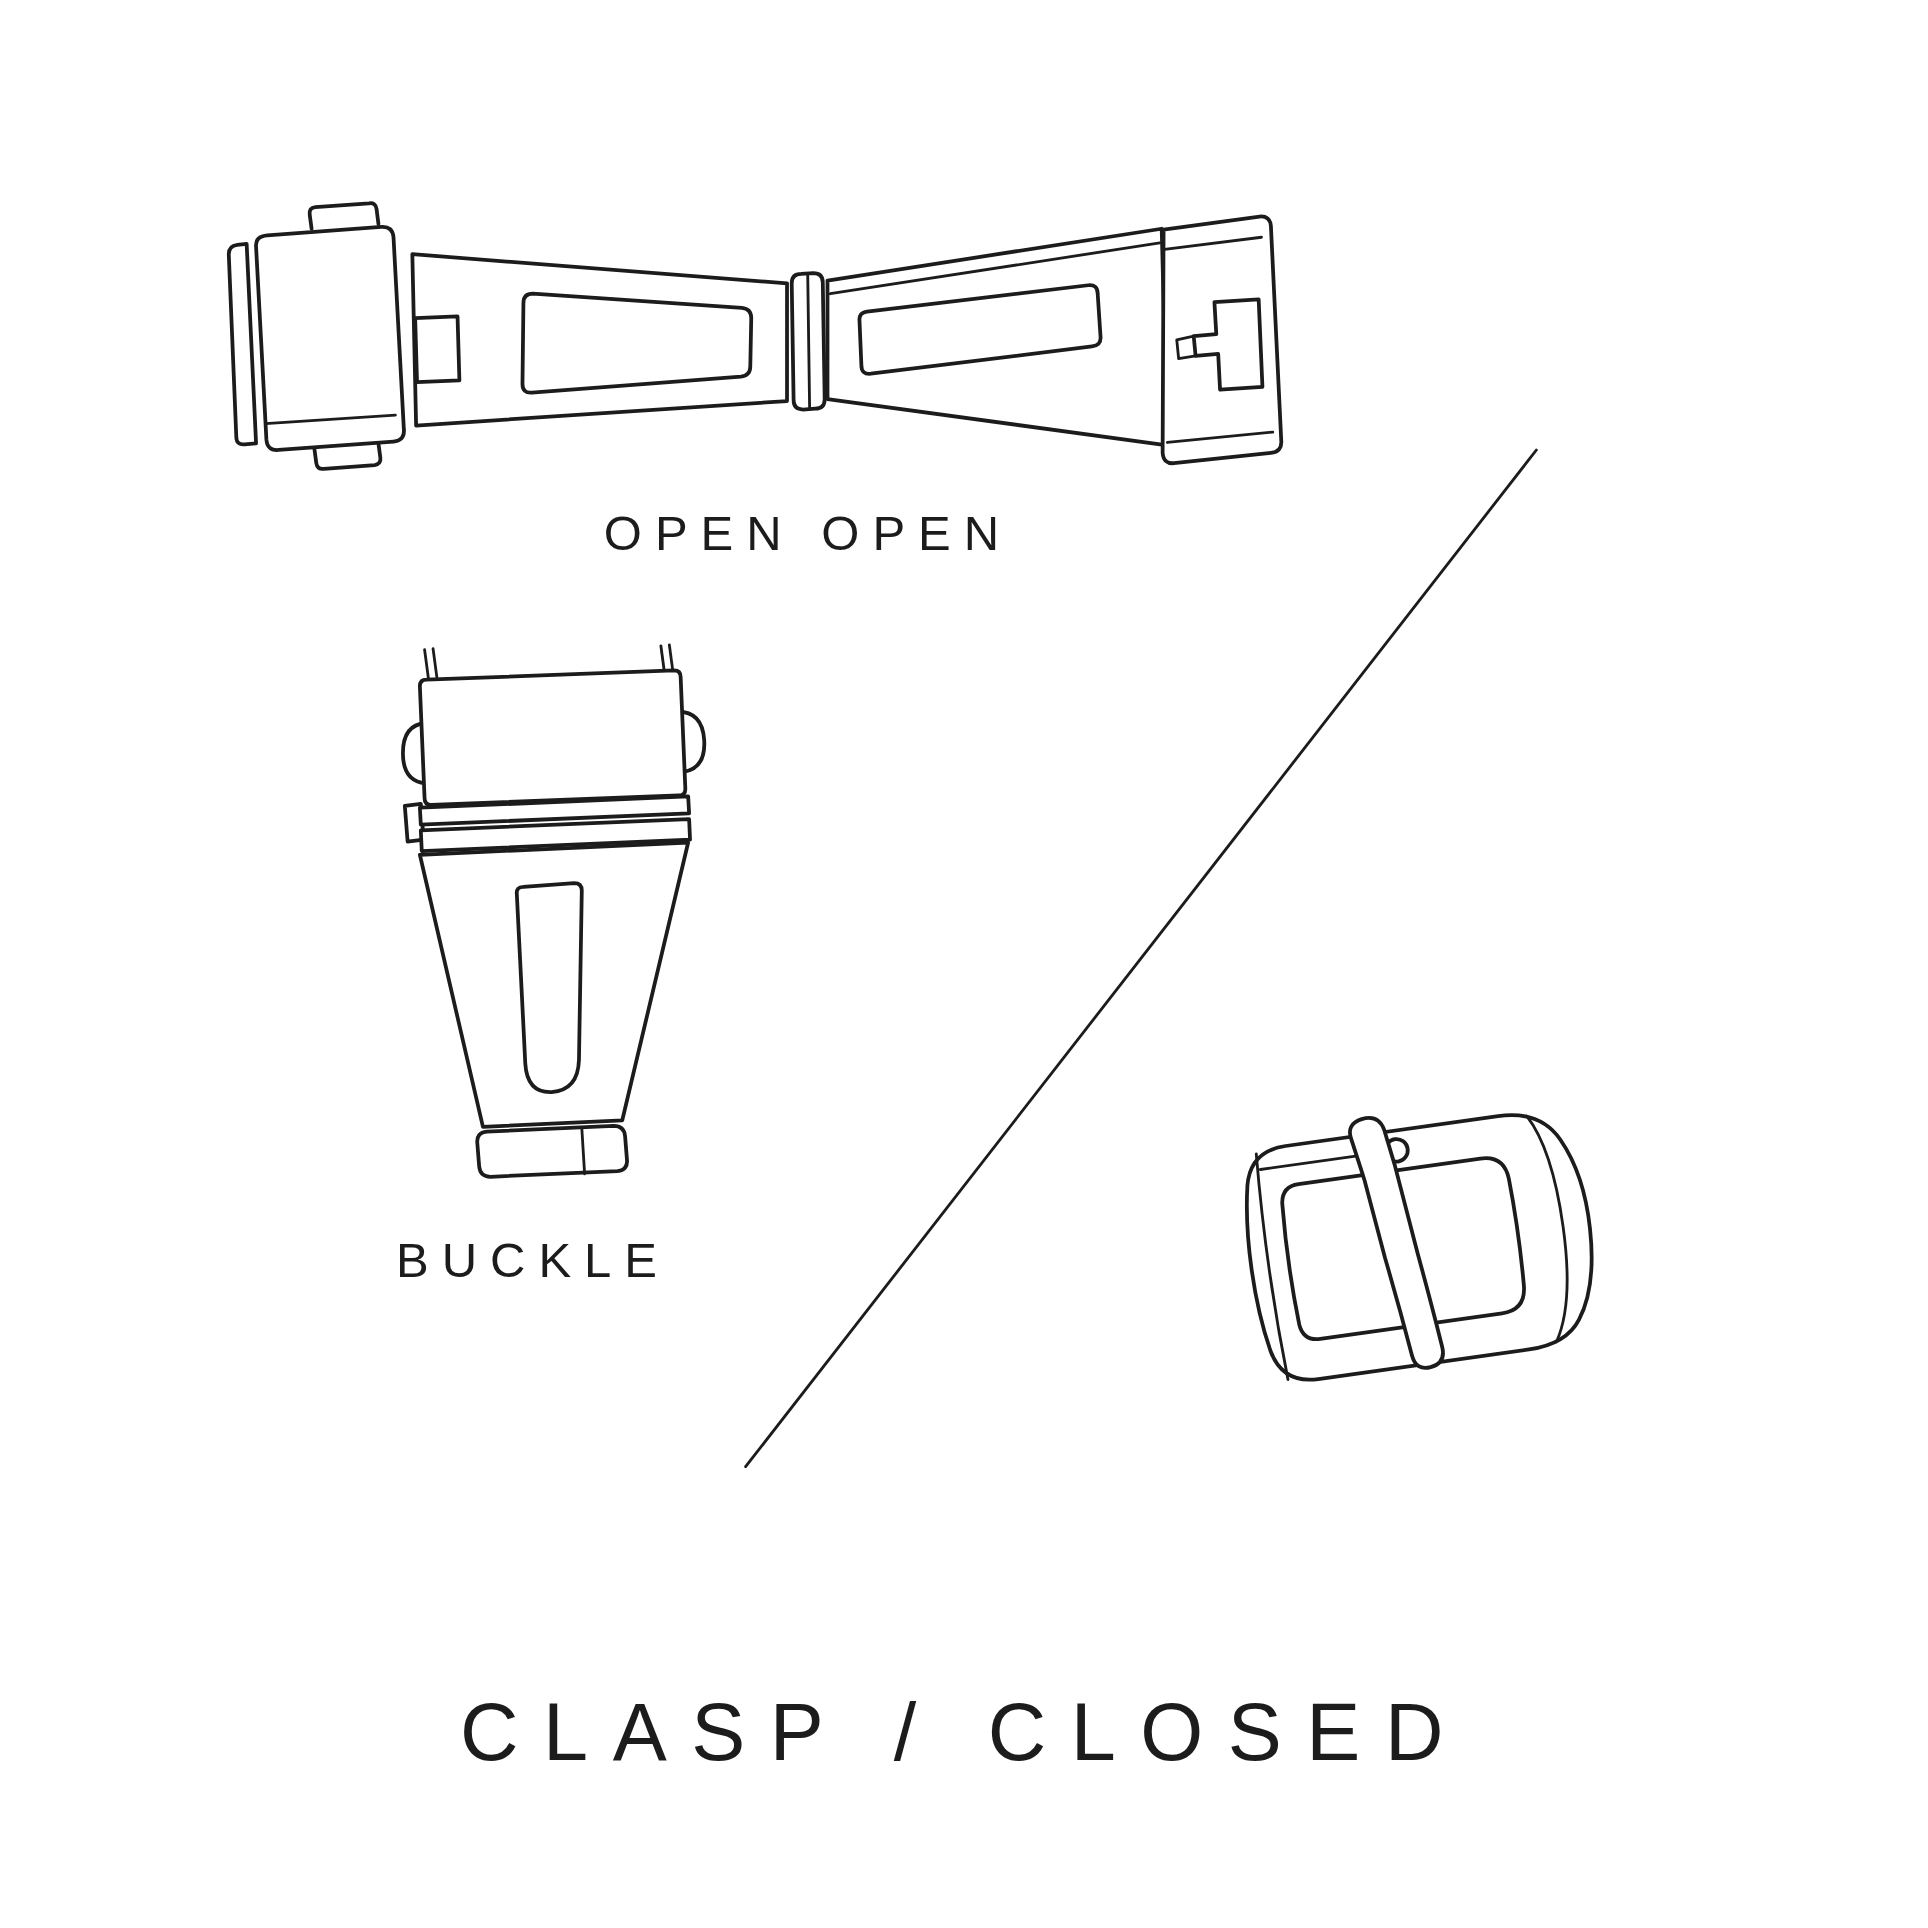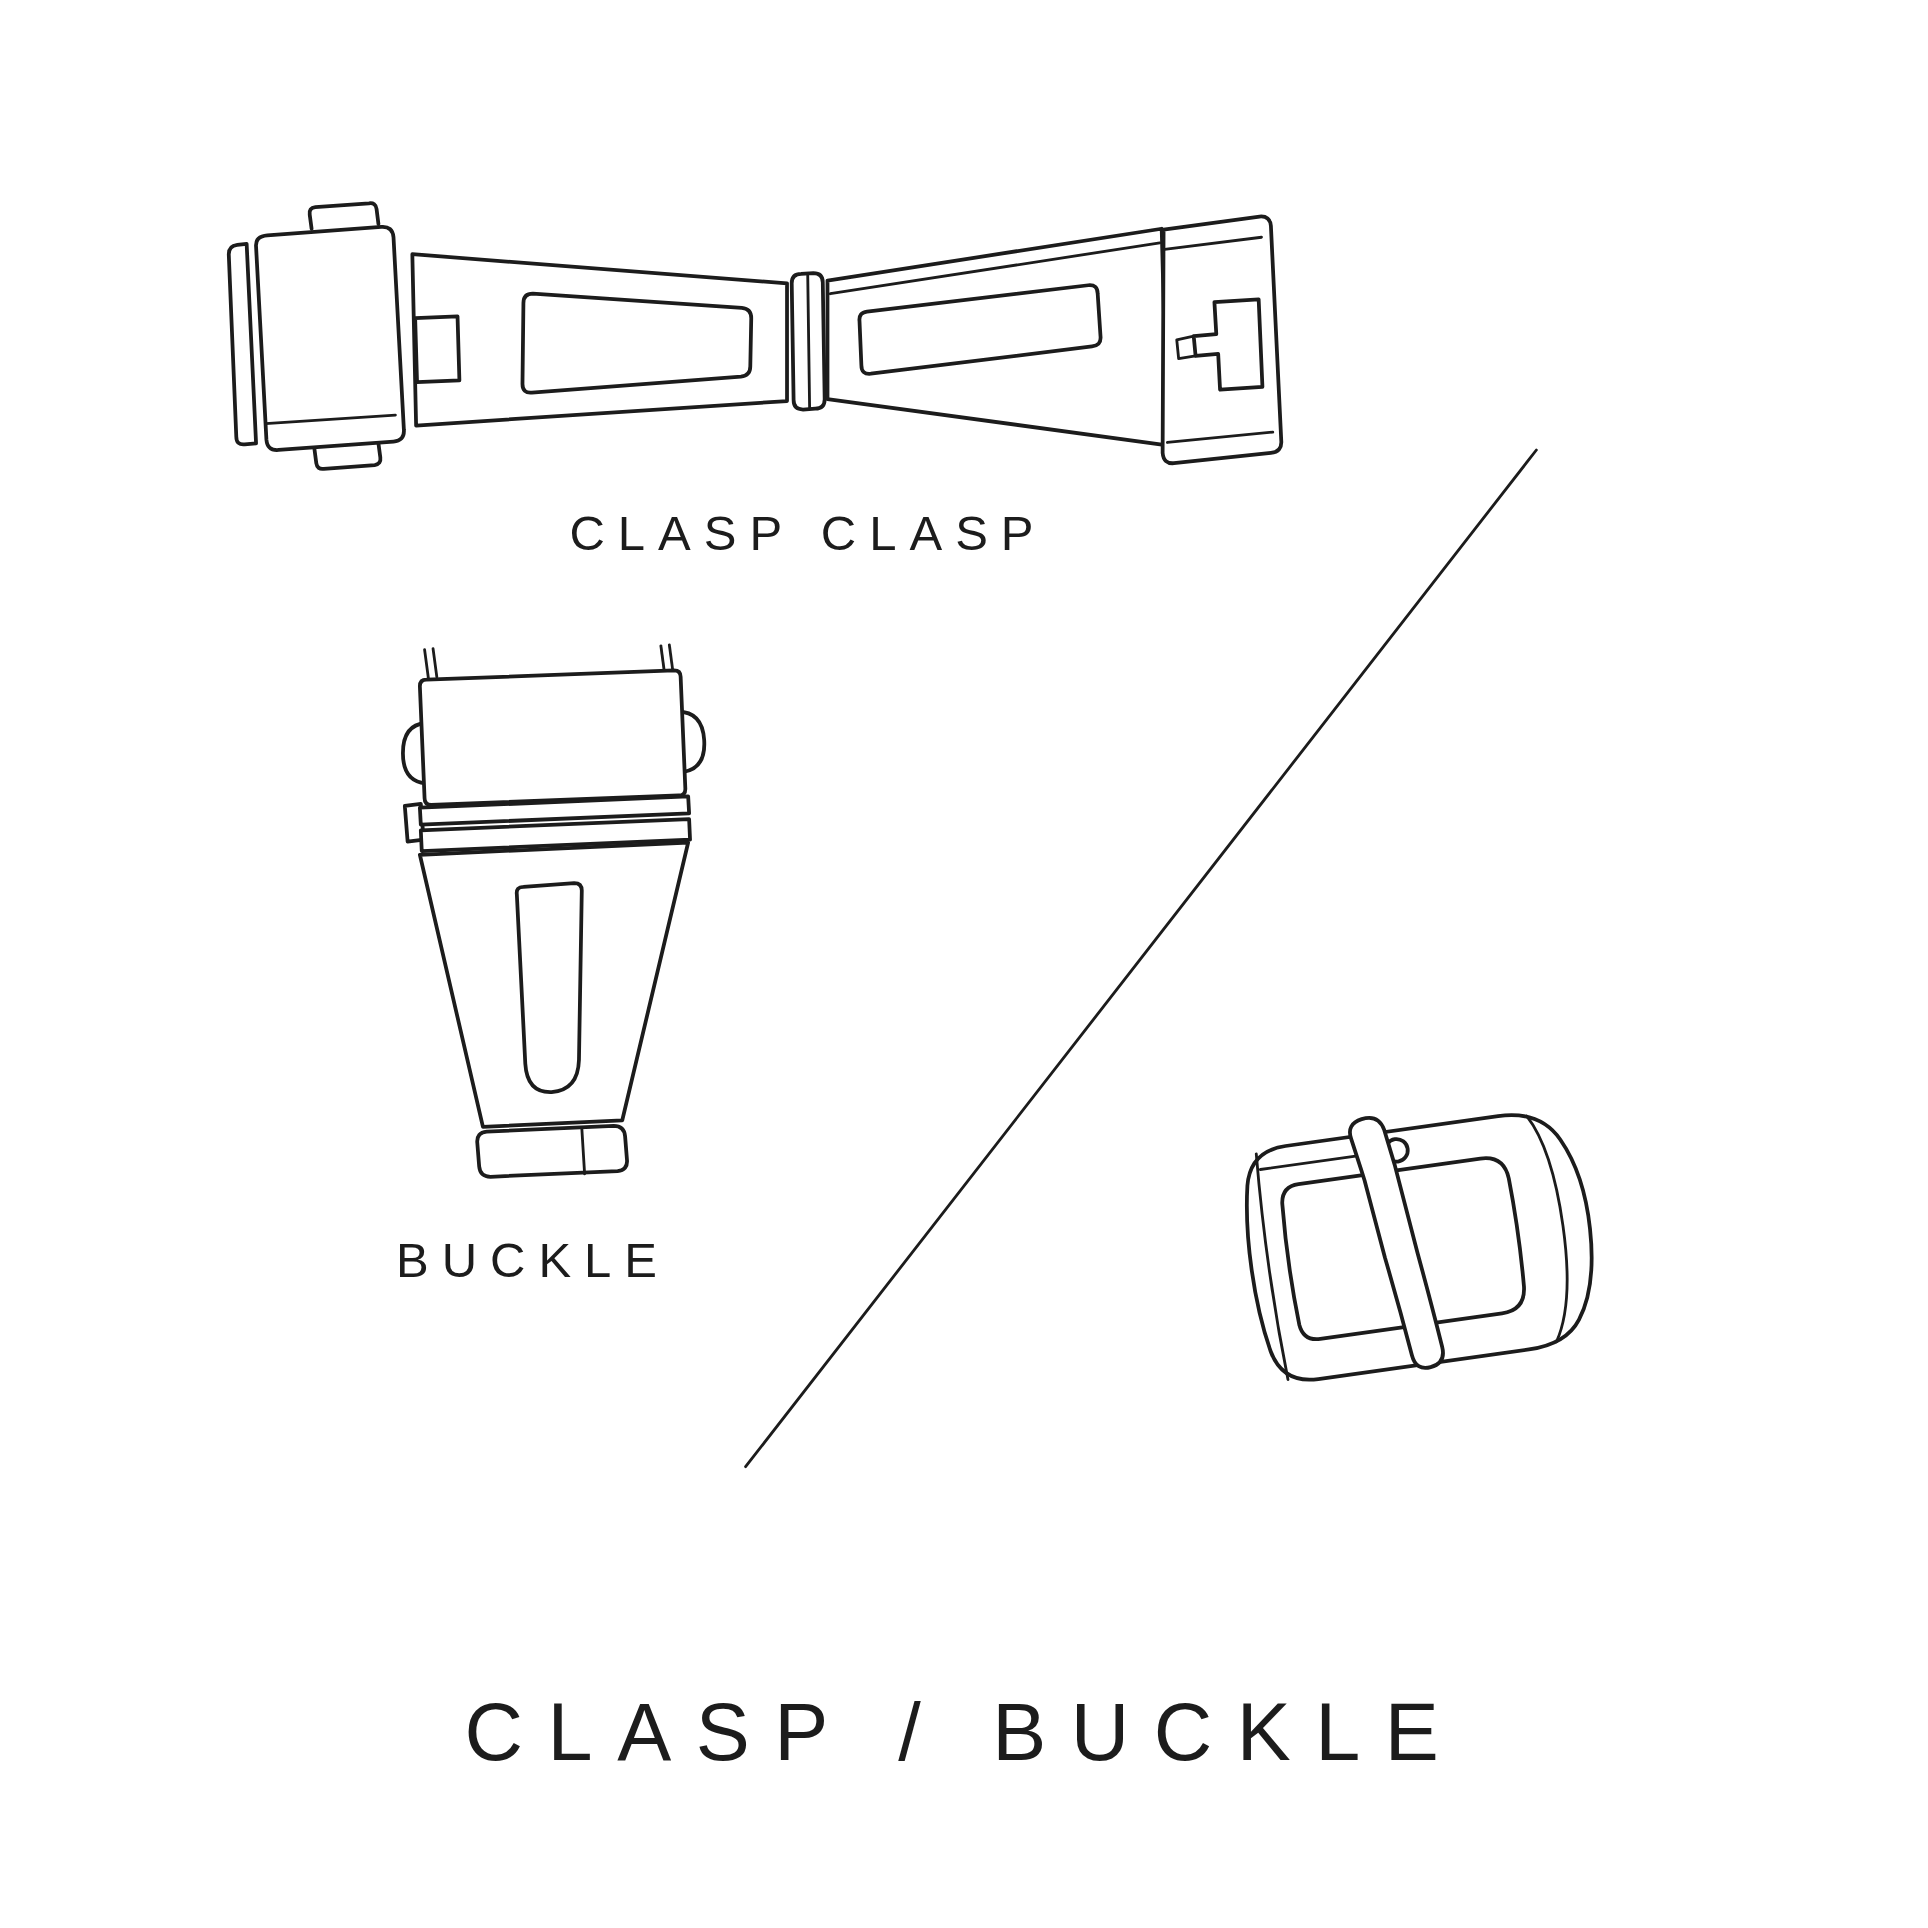--- a/index.html
+++ b/index.html
@@ -113,20 +113,20 @@
       <path class="fw" d="M 1382 1198 L 1610 1198 Q 1655 1198 1672 1232 Q 1692 1272 1690 1330 Q 1688 1392 1665 1424 Q 1648 1448 1608 1448 L 1382 1448 Q 1344 1448 1336 1412 Q 1328 1372 1328 1323 Q 1328 1274 1336 1234 Q 1344 1198 1382 1198 Z"></path>
       <path class="thin" d="M 1640 1202 Q 1662 1240 1662 1323 Q 1662 1406 1638 1444"></path>
       <path class="thin" d="M 1350 1202 Q 1343 1323 1350 1444"></path>
       <path class="fw" d="M 1390 1240 L 1585 1240 Q 1610 1240 1612 1265 Q 1615 1323 1612 1381 Q 1610 1406 1585 1406 L 1390 1406 Q 1372 1406 1370 1388 Q 1366 1323 1370 1258 Q 1372 1240 1390 1240 Z"></path>
       <path class="thin" d="M 1352 1219 L 1458 1219"></path>
       <circle class="fw" cx="1498" cy="1219" r="12"></circle>
       <path class="fw" d="M 1458 1234 L 1452 1200 Q 1449 1184 1466 1181 Q 1484 1178 1488 1195 L 1494 1234 L 1505 1330 Q 1512 1385 1517 1432 Q 1519 1450 1502 1452 Q 1486 1454 1484 1437 Q 1478 1385 1470 1330 L 1460 1246 Z"></path>
     </g>
   </svg>
 
-  <div class="label caption" style="left:808px; top:505px;">CLASP CLASP</div>
+  <div class="label caption" style="left:808px; top:505px;">OPEN OPEN</div>
 
   <div class="label caption" style="left:533px; top:1232px;">BUCKLE</div>
 
-  <div class="label title" style="left:964px; top:1686px;">CLASP / BUCKLE</div>
+  <div class="label title" style="left:964px; top:1686px;">CLASP / CLOSED</div>
 
 </div>
 
 
 </body></html>

